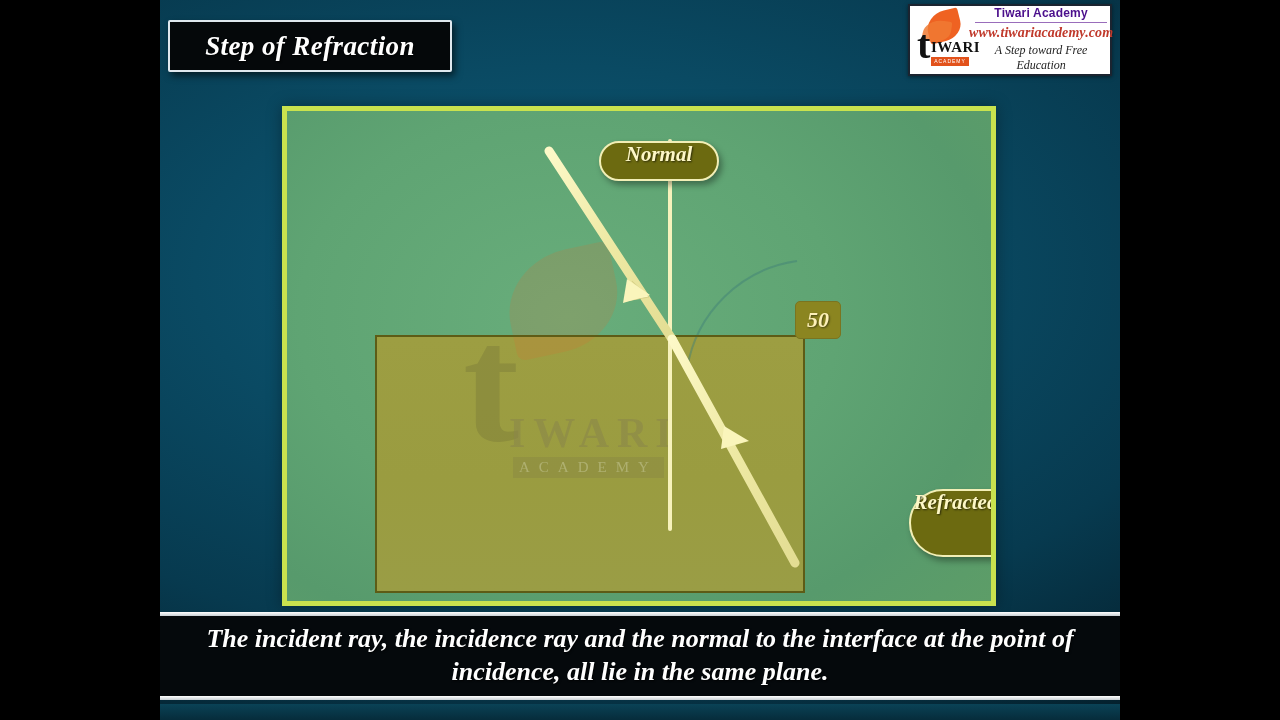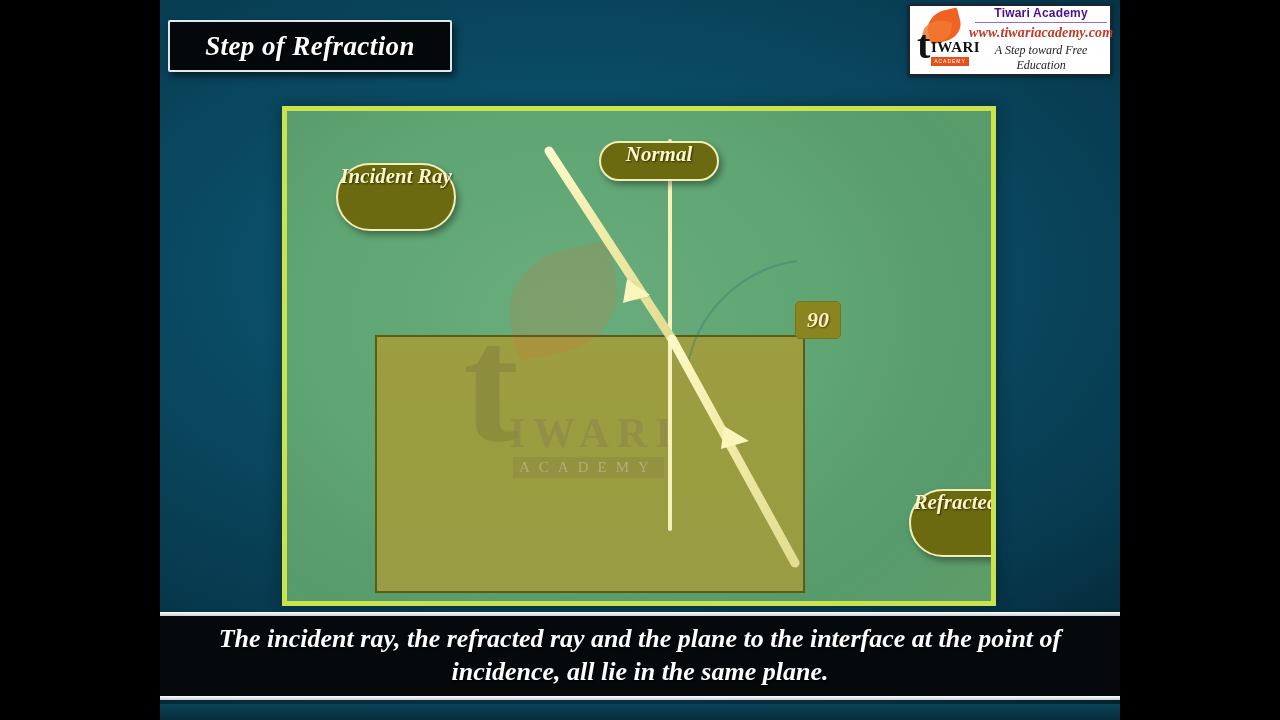--- a/index.html
+++ b/index.html
@@ -315,43 +315,40 @@
           <line x1="383" y1="30" x2="383" y2="418" stroke="#f7f2bc" stroke-width="4" stroke-linecap="round"></line>
 
           <line x1="262" y1="40" x2="385" y2="228" stroke="url(#rayGrad)" stroke-width="9" stroke-linecap="round"></line>
           <polygon points="345,170 362,186 339,190 350,176" fill="#fdf9c8" stroke="#d8d188" stroke-width="1"></polygon>
           <polygon points="340,168 363,184 336,192" fill="#faf5bb"></polygon>
 
           <line x1="385" y1="228" x2="508" y2="452" stroke="url(#rayGrad)" stroke-width="9" stroke-linecap="round"></line>
           <polygon points="437,315 462,330 434,338" fill="#faf5bb"></polygon>
         </svg>
 
-        <div class="badge" id="badge-incident">
-          <span>Incident Ray</span>
-        </div>
 
         <div class="badge" id="badge-normal">
           <span>Normal</span>
         </div>
 
         <div class="badge" id="badge-refracted">
           <span>Refracted Ray</span>
         </div>
 
         <div id="label-90">
-          <span>90</span>
+          <span>50</span>
         </div>
 
       </div>
     </div>
 
     <div id="caption-wrap">
       <div id="caption-rule-top"></div>
       <div id="caption-box">
-        <div id="caption-text">The incident ray, the refracted ray and the plane to the interface at the point of incidence, all lie in the same plane.</div>
+        <div id="caption-text">The incident ray, the incidence ray and the normal to the interface at the point of incidence, all lie in the same plane.</div>
       </div>
       <div id="caption-rule-bottom"></div>
     </div>
 
     <div id="bottom-strip"></div>
 
   </div>
 
   <div class="pillar left"></div>
   <div class="pillar right"></div>

